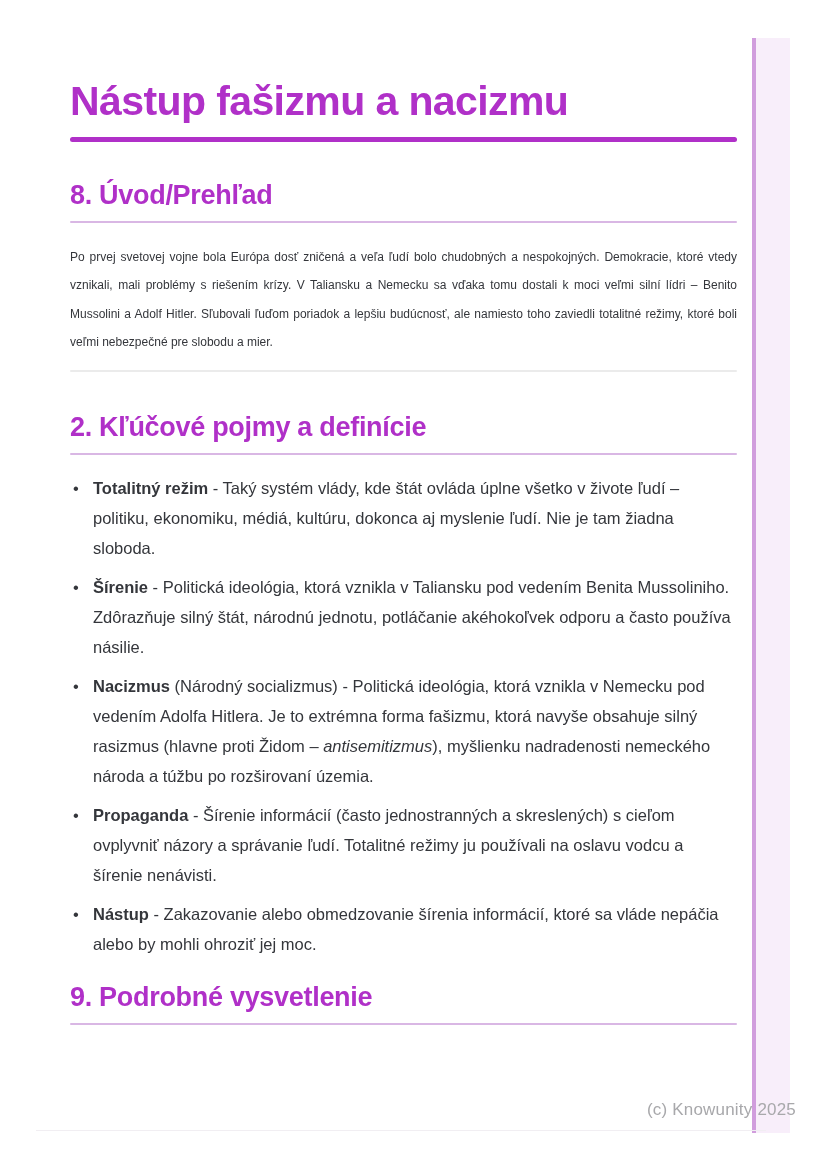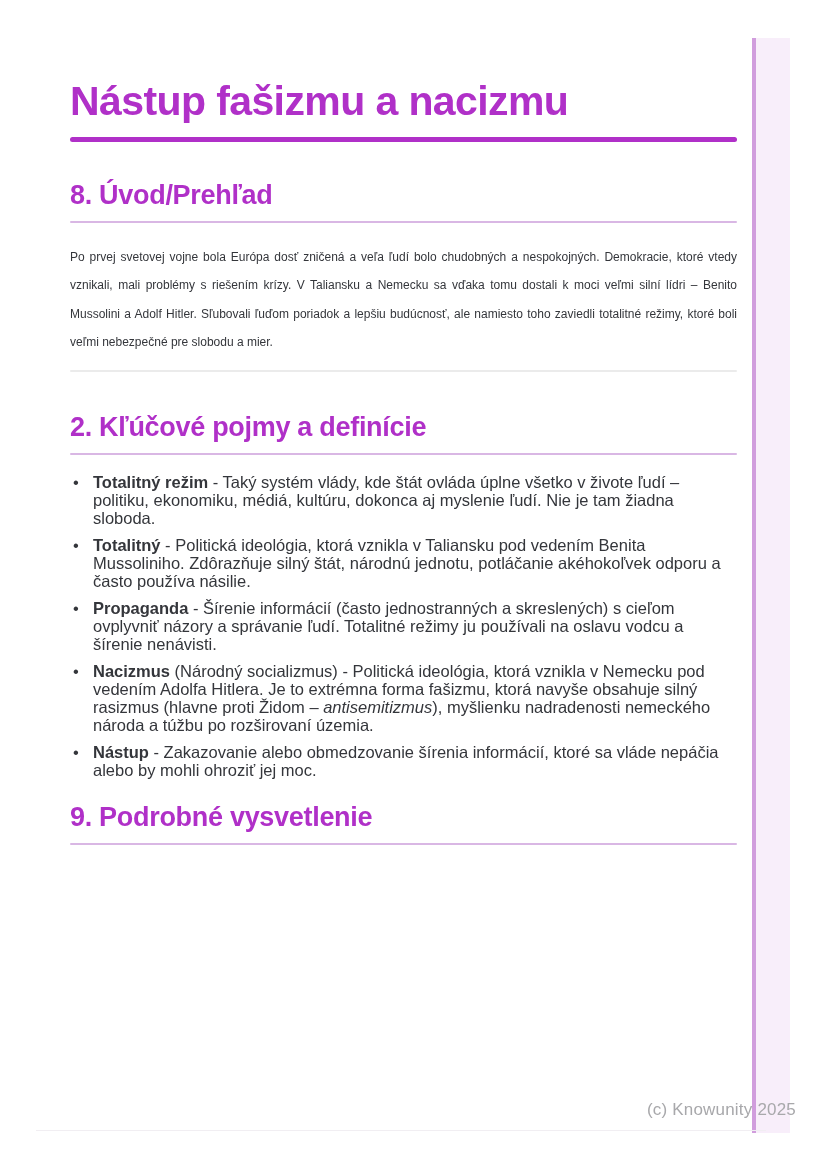--- a/index.html
+++ b/index.html
@@ -33,21 +33,21 @@
   }
   .h-underline{height:2px;background:var(--heading-underline);margin-top:10px;border-radius:1px;}
   p.body-par{
     margin:20px 0 0 0;font-size:12px;line-height:28.4px;
     color:var(--body-text);text-align:justify;
   }
   .divider{height:2px;background:var(--divider);margin-top:13px;border-radius:1px;}
   ul.defs{margin:18px 0 0 0;padding:0;list-style:none;}
   ul.defs li{
     position:relative;padding-left:23px;margin-bottom:9px;
-    font-size:16.5px;line-height:18px;color:var(--body-text);
+    font-size:16.5px;line-height:30px;color:var(--body-text);
   }
   ul.defs li::before{content:"\2022";position:absolute;left:3px;top:0;color:var(--body-text);}
   .seg-bold{font-weight:700;}
   .seg-italic{font-style:italic;}
   .stripe{
     position:absolute;top:38px;right:38px;width:38px;height:1095px;
     background:var(--stripe-fill);border-left:4px solid var(--stripe-edge);
   }
   .watermark{
     position:absolute;top:1100px;right:32px;font-size:17px;
@@ -75,23 +75,23 @@
       <p class="body-par">Po prvej svetovej vojne bola Európa dosť zničená a veľa ľudí bolo chudobných a nespokojných. Demokracie, ktoré vtedy vznikali, mali problémy s riešením krízy. V Taliansku a Nemecku sa vďaka tomu dostali k moci veľmi silní lídri – Benito Mussolini a Adolf Hitler. Sľubovali ľuďom poriadok a lepšiu budúcnosť, ale namiesto toho zaviedli totalitné režimy, ktoré boli veľmi nebezpečné pre slobodu a mier.</p>
     </section>
 
     <div class="divider"></div>
 
     <section class="sec-terms">
       <h2 class="sec-heading">2. Kľúčové pojmy a definície</h2>
       <div class="h-underline"></div>
       <ul class="defs" id="def-list">
           <li><span class="seg-bold">Totalitný režim</span><span> - Taký systém vlády, kde štát ovláda úplne všetko v živote ľudí – politiku, ekonomiku, médiá, kultúru, dokonca aj myslenie ľudí. Nie je tam žiadna sloboda.</span></li>
-          <li><span class="seg-bold">Totalitný</span><span> - Politická ideológia, ktorá vznikla v Taliansku pod vedením Benita Mussoliniho. Zdôrazňuje silný štát, národnú jednotu, potláčanie akéhokoľvek odporu a často používa násilie.</span></li>
+          <li><span class="seg-bold">Šírenie</span><span> - Politická ideológia, ktorá vznikla v Taliansku pod vedením Benita Mussoliniho. Zdôrazňuje silný štát, národnú jednotu, potláčanie akéhokoľvek odporu a často používa násilie.</span></li>
+          <li><span class="seg-bold">Nacizmus</span><span> (Národný socializmus) - Politická ideológia, ktorá vznikla v Nemecku pod vedením Adolfa Hitlera. Je to extrémna forma fašizmu, ktorá navyše obsahuje silný rasizmus (hlavne proti Židom – </span><span class="seg-italic">antisemitizmus</span><span>), myšlienku nadradenosti nemeckého národa a túžbu po rozširovaní územia.</span></li>
           <li><span class="seg-bold">Propaganda</span><span> - Šírenie informácií (často jednostranných a skreslených) s cieľom ovplyvniť názory a správanie ľudí. Totalitné režimy ju používali na oslavu vodcu a šírenie nenávisti.</span></li>
-          <li><span class="seg-bold">Nacizmus</span><span> (Národný socializmus) - Politická ideológia, ktorá vznikla v Nemecku pod vedením Adolfa Hitlera. Je to extrémna forma fašizmu, ktorá navyše obsahuje silný rasizmus (hlavne proti Židom – </span><span class="seg-italic">antisemitizmus</span><span>), myšlienku nadradenosti nemeckého národa a túžbu po rozširovaní územia.</span></li>
           <li><span class="seg-bold">Nástup</span><span> - Zakazovanie alebo obmedzovanie šírenia informácií, ktoré sa vláde nepáčia alebo by mohli ohroziť jej moc.</span></li>
         </ul>
     </section>
 
     <section class="sec-detail">
       <h2 class="sec-heading">9. Podrobné vysvetlenie</h2>
       <div class="h-underline"></div>
     </section>
 
   </div>

